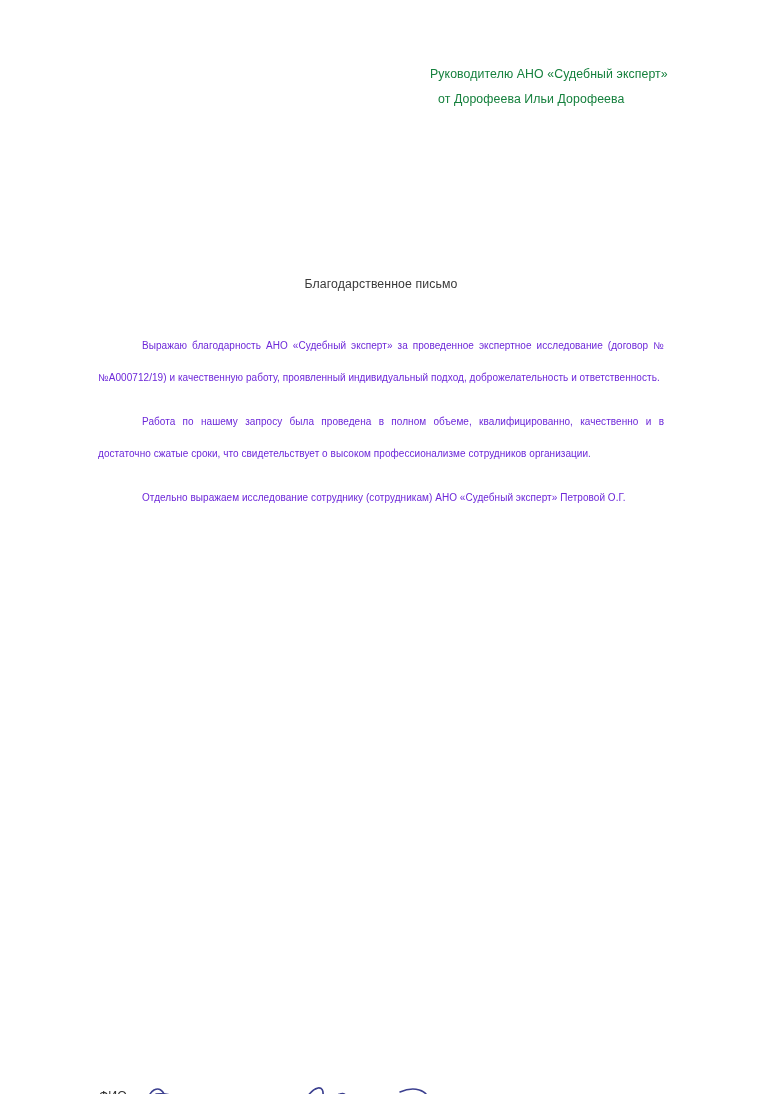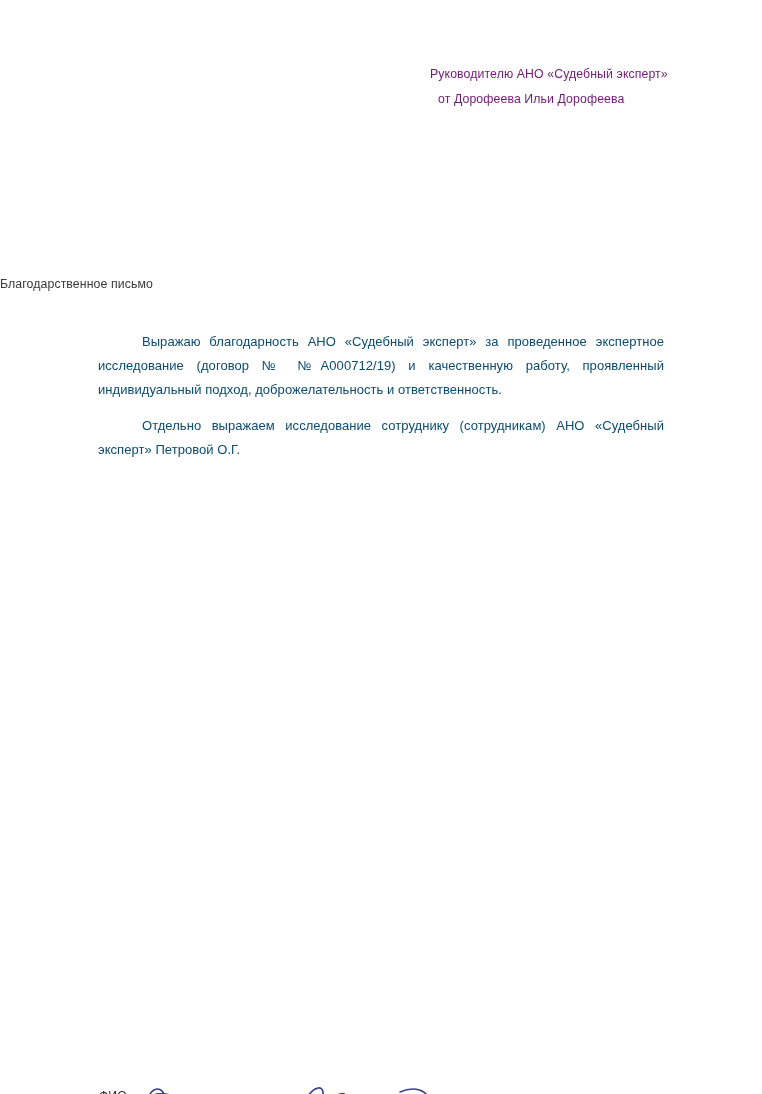--- a/index.html
+++ b/index.html
@@ -20,46 +20,47 @@
   }
 
   
   .addressee {
     position: absolute;
     left: 430px;
     top: 62px;
     width: 300px;
     font-size: 12.3px;
     line-height: 25px;
-    color: #701a75;
+    color: #15803d;
     letter-spacing: 0.1px;
   }
   .addressee .line-1 { display: block; }
   .addressee .line-2 { display: block; padding-left: 8px; }
 
   
   .doc-title {
     position: absolute;
     left: 0;
     top: 277px;
     width: 762px;
+    text-align: center;
     font-size: 12.3px;
     color: #3a3a3a;
     letter-spacing: 0.1px;
   }
 
   
   .body-block {
     position: absolute;
     left: 98px;
     top: 330px;
     width: 566px;
-    font-size: 13px;
-    line-height: 24px;
-    color: #0c4a6e;
+    font-size: 10px;
+    line-height: 32px;
+    color: #6d28d9;
     text-align: justify;
     text-justify: inter-word;
     letter-spacing: 0.05px;
   }
   .body-block p {
     margin: 0 0 12px 0;
     text-indent: 44px;
   }
   .body-block p:last-child { margin-bottom: 0; }
 
@@ -96,20 +97,21 @@
 
   <div class="addressee">
     <span class="line-1">Руководителю АНО «Судебный эксперт»</span>
     <span class="line-2">от Дорофеева Ильи Дорофеева</span>
   </div>
 
   <div class="doc-title">Благодарственное письмо</div>
 
   <div class="body-block">
     <p>Выражаю благодарность АНО «Судебный эксперт» за проведенное экспертное исследование (договор № №А000712/19) и качественную работу, проявленный индивидуальный подход, доброжелательность и ответственность.</p>
+    <p>Работа по нашему запросу была проведена в полном объеме, квалифицированно, качественно и в достаточно сжатые сроки, что свидетельствует о высоком профессионализме сотрудников организации.</p>
     <p>Отдельно выражаем исследование сотруднику (сотрудникам) АНО «Судебный эксперт» Петровой О.Г.</p>
   </div>
 
   <div class="sign-area">
 
     <span class="sign-label fio">ФИО</span>
 
     <svg class="signature-ink" viewBox="0 0 360 110">
       <g fill="none" stroke="#3b3f8f" stroke-linecap="round" stroke-linejoin="round">
 

